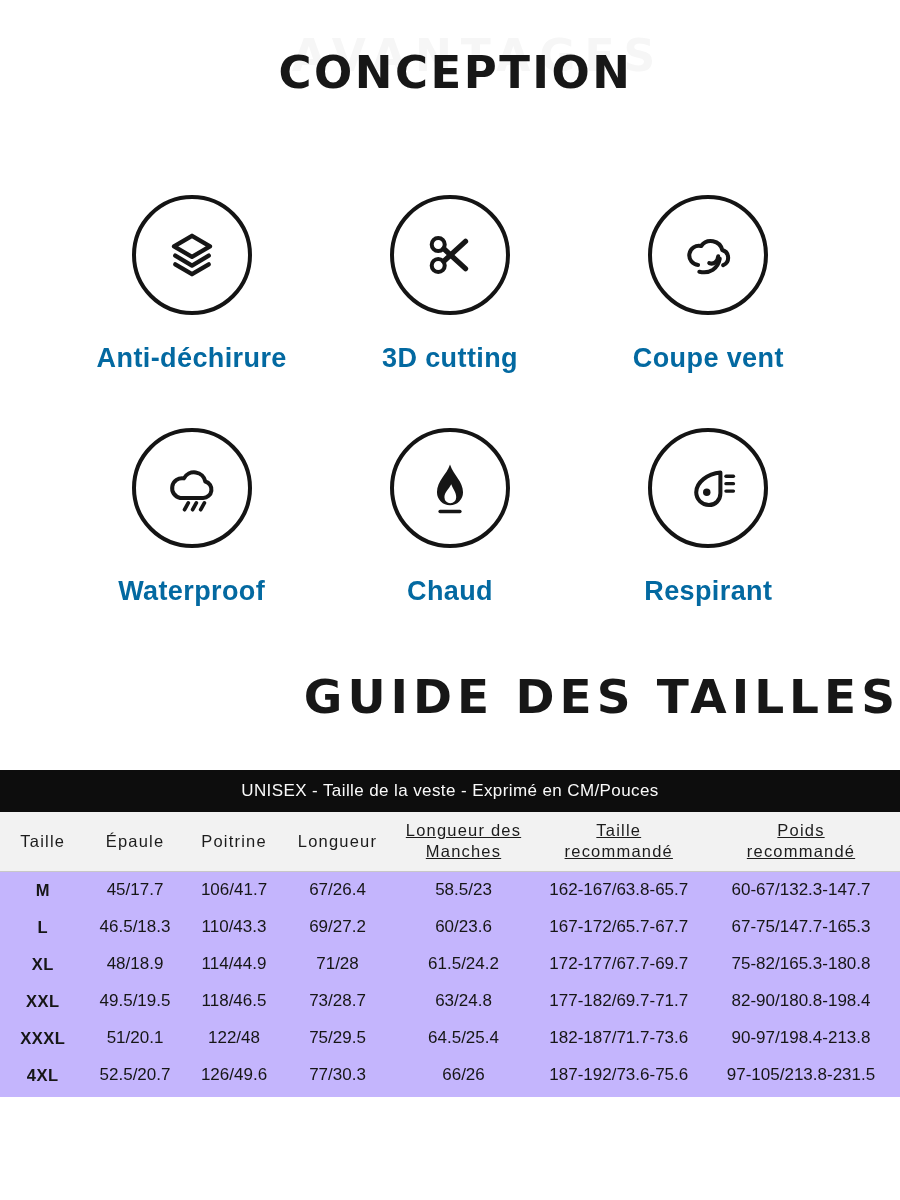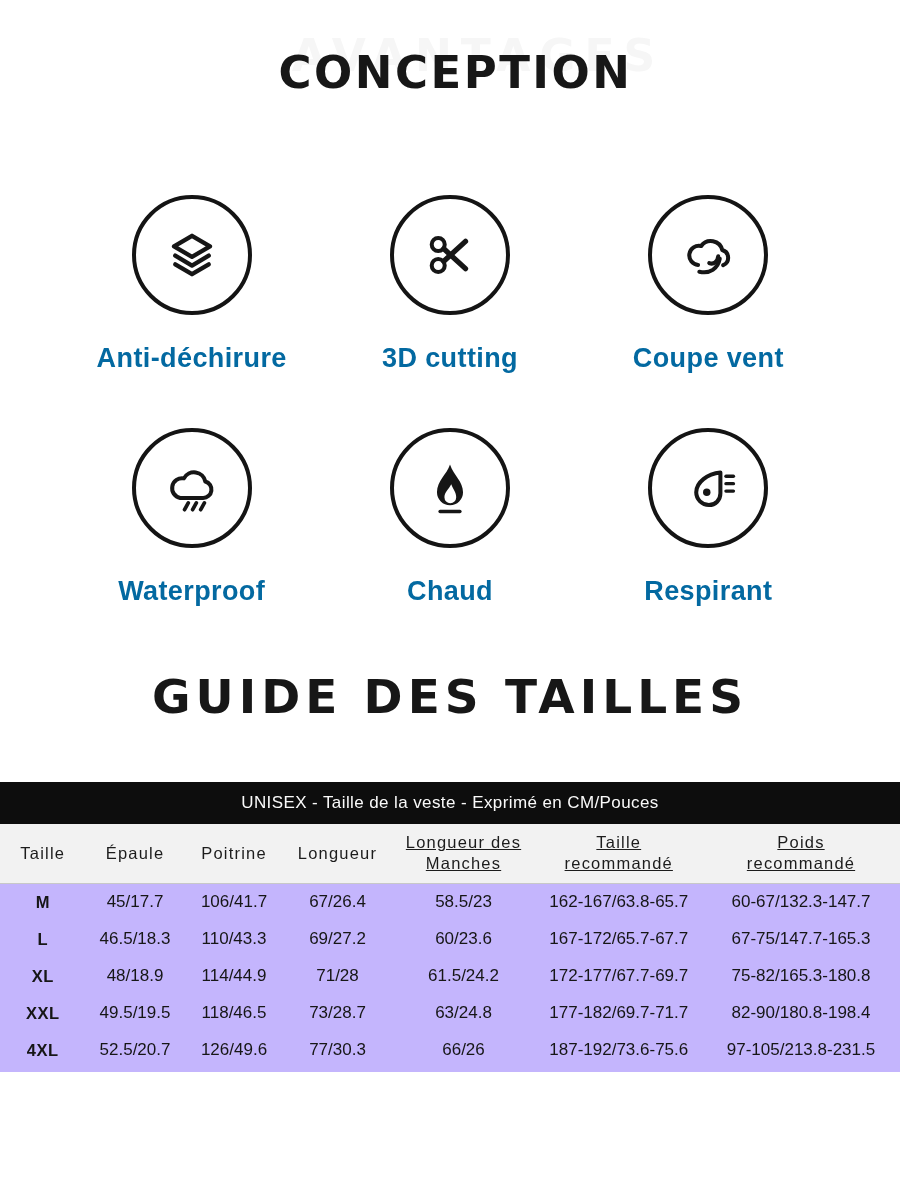--- a/index.html
+++ b/index.html
@@ -48,26 +48,26 @@
   .circle svg { width:62px; height:62px; display:block; }
   .feature-label {
     margin-top:28px;
     font-size:27px; font-weight:700; letter-spacing:0.4px;
     color:#0369a1; white-space:nowrap;
   }
 
   
   .size-guide-title {
     margin-top:62px;
-    text-align:center;
+    text-align:right;
     font-family:"DejaVu Sans", sans-serif;
     font-size:47px; font-weight:700; letter-spacing:5px;
     color:#171717;
   }
-  .table-wrap { margin-top:58px; }
+  .table-wrap { margin-top:46px; }
   .banner {
     height:42px; line-height:42px;
     background:#0d0d0d; color:#fafafa;
     text-align:center; font-size:17px; letter-spacing:0.4px;
     font-weight:400;
   }
   table { width:100%; border-collapse:collapse; background:#c4b5fd; table-layout:fixed; }
   thead th {
     background:#f2f2f2;
     border-bottom:1.5px solid #c8c8c8;
@@ -225,20 +225,29 @@
         <tr>
           <td class="size">XXL</td>
           <td>49.5/19.5</td>
           <td>118/46.5</td>
           <td>73/28.7</td>
           <td>63/24.8</td>
           <td>177-182/69.7-71.7</td>
           <td>82-90/180.8-198.4</td>
         </tr>
         <tr>
+          <td class="size">XXXL</td>
+          <td>51/20.1</td>
+          <td>122/48</td>
+          <td>75/29.5</td>
+          <td>64.5/25.4</td>
+          <td>182-187/71.7-73.6</td>
+          <td>90-97/198.4-213.8</td>
+        </tr>
+        <tr>
           <td class="size">4XL</td>
           <td>52.5/20.7</td>
           <td>126/49.6</td>
           <td>77/30.3</td>
           <td>66/26</td>
           <td>187-192/73.6-75.6</td>
           <td>97-105/213.8-231.5</td>
         </tr>
       </tbody>
     </table>

